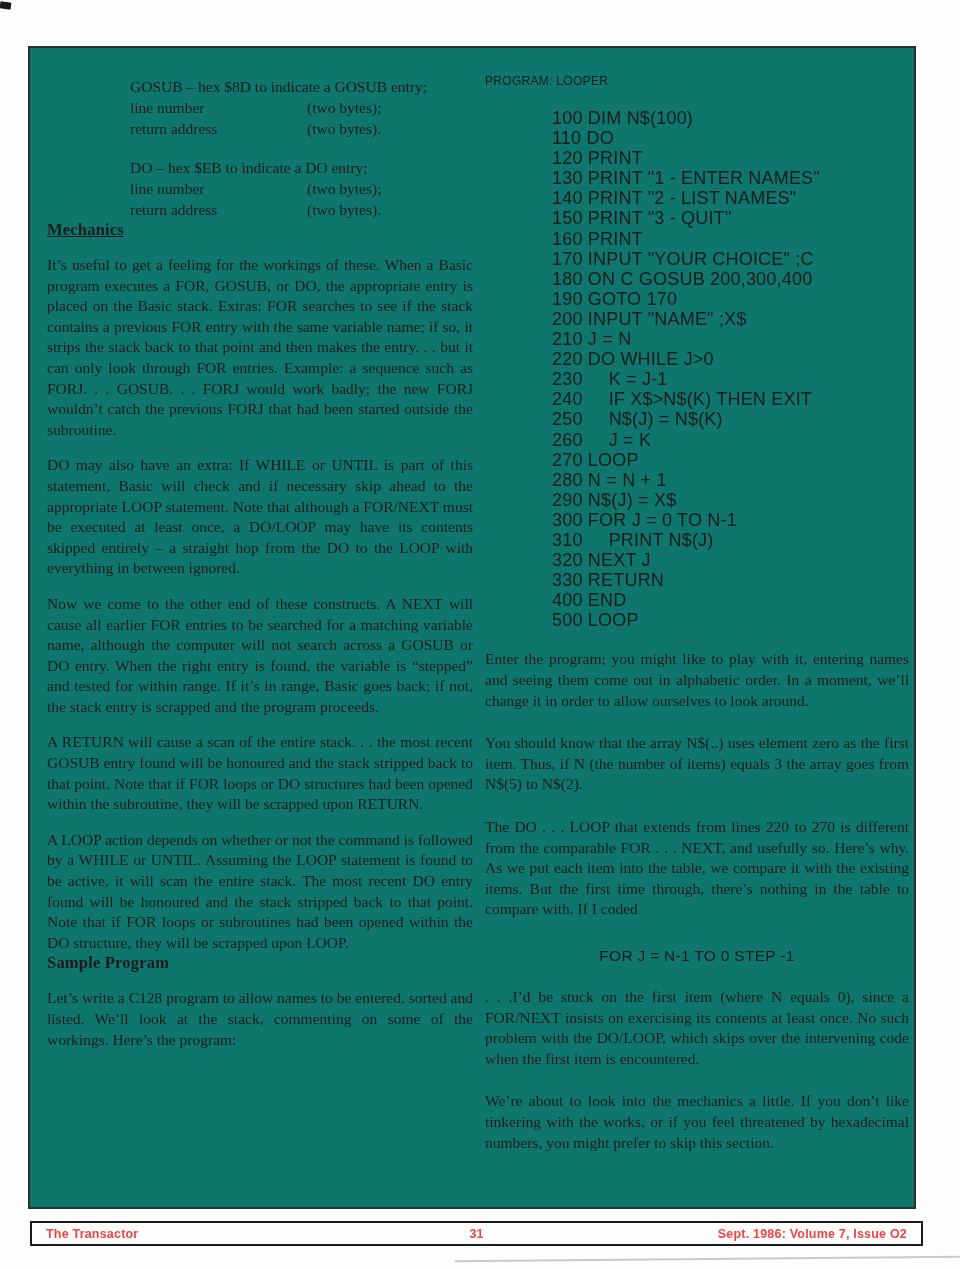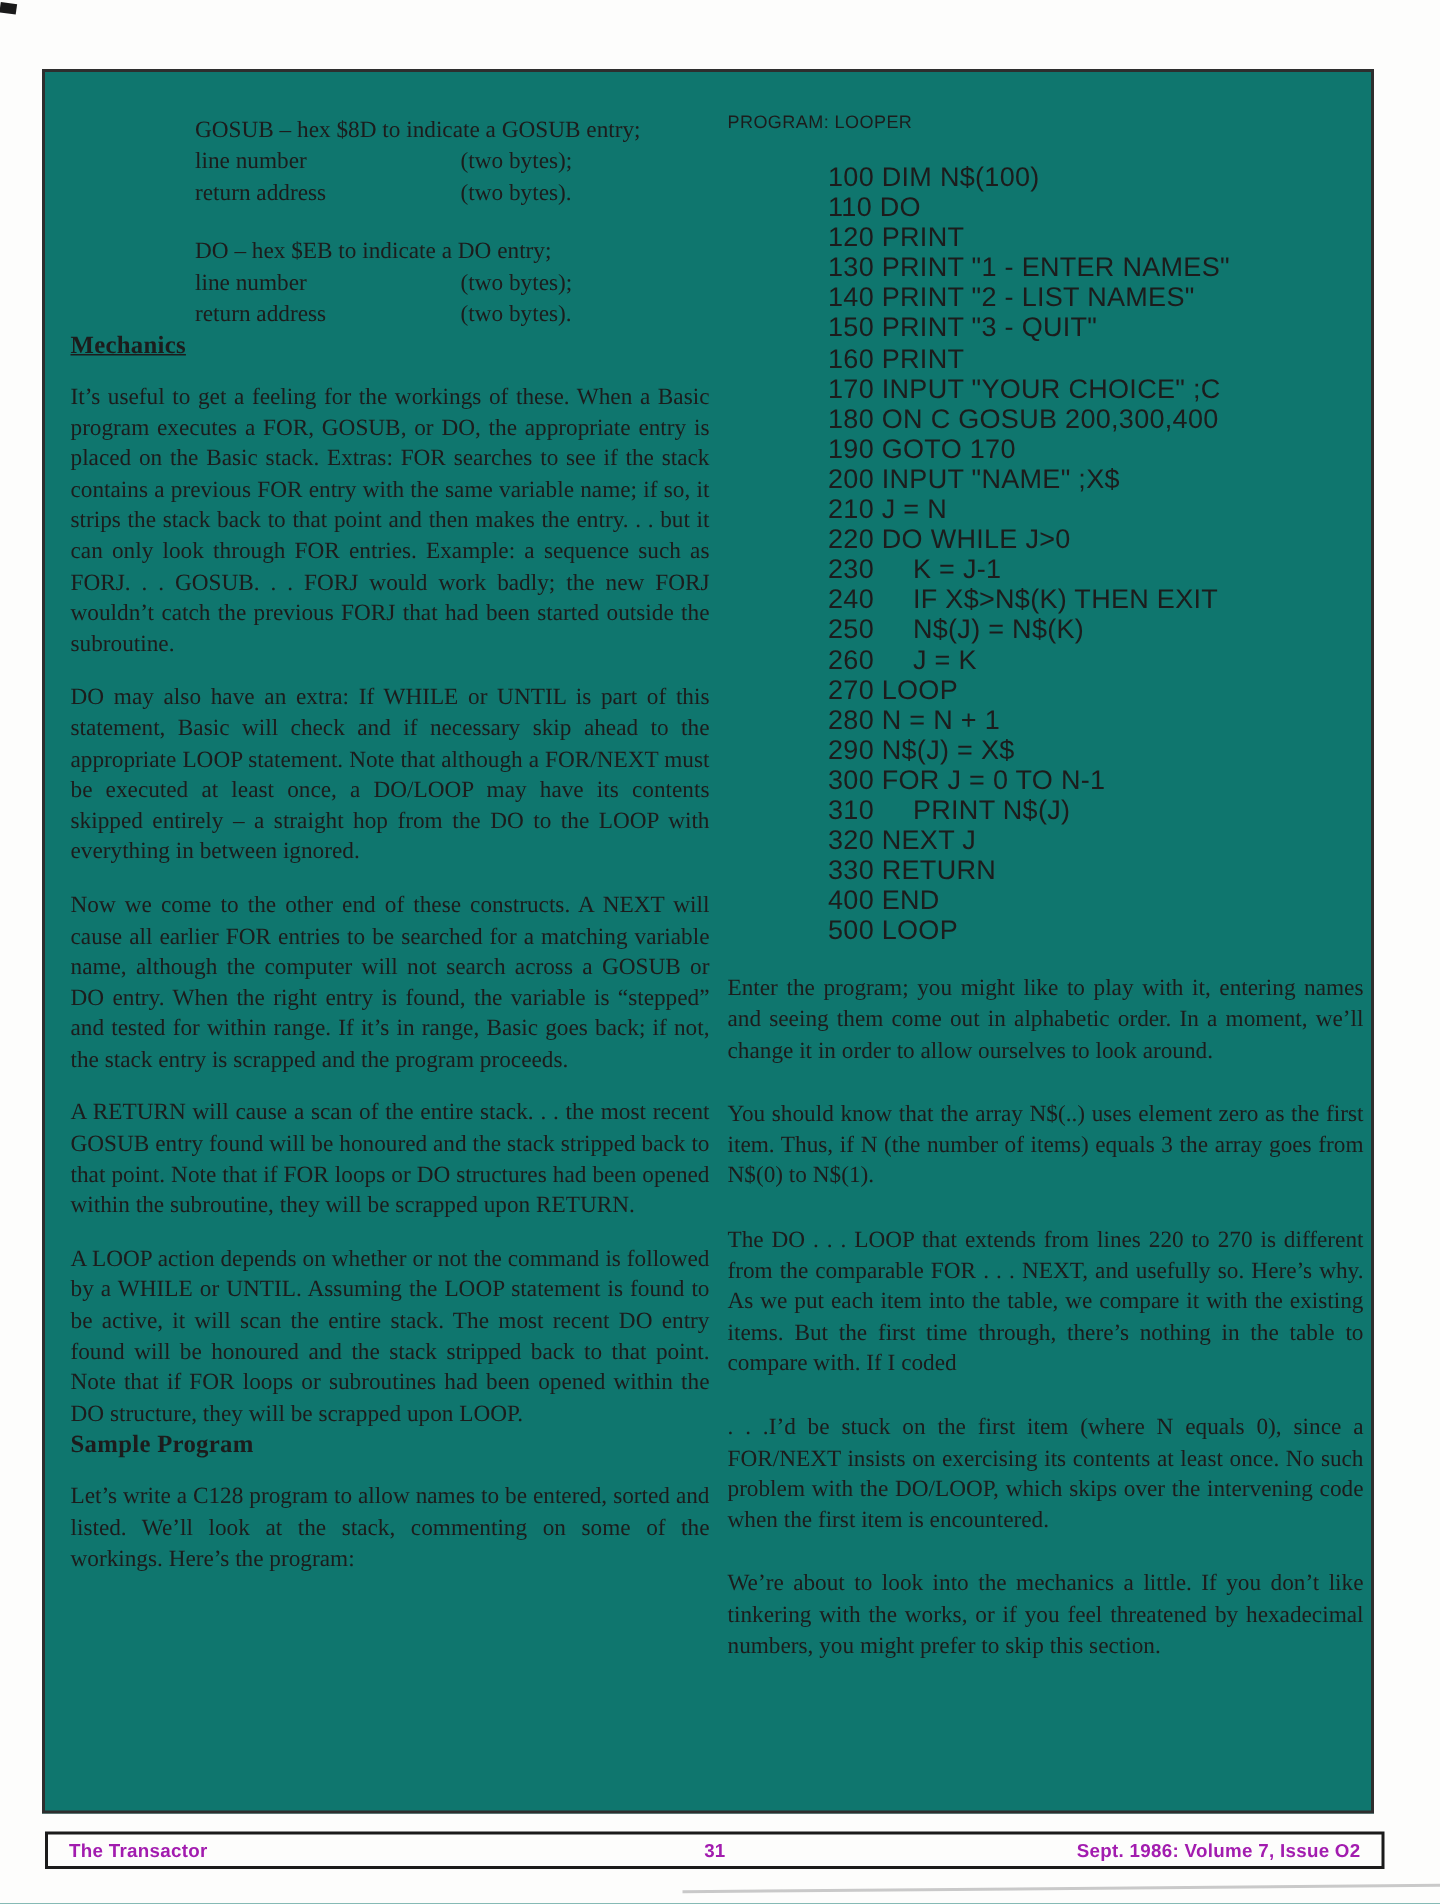--- a/index.html
+++ b/index.html
@@ -68,21 +68,21 @@
   
   .footer-bar {
     position: absolute; left: 30px; top: 1221px;
     width: 893px; height: 25px;
     border: 2px solid #1b1b1b;
     background: #fdfdfc;
     display: flex; align-items: center;
     font-family: "Liberation Sans", sans-serif;
     font-weight: bold; font-size: 12.5px;
     padding: 0 14px; box-sizing: border-box;
-    color: #a21caf;
+    color: #ef4444;
   }
   .footer-left { flex: 0 0 auto; letter-spacing: 0.2px; }
   .footer-center {
     position: absolute; left: 50%; transform: translateX(-50%); text-align: right;
   }
   .footer-right { margin-left: auto; letter-spacing: 0.2px; }
 
   .scan-edge {
     position: absolute; left: 455px; top: 1258px;
     width: 505px; height: 2px; background: #c9c9c9;
@@ -160,23 +160,24 @@
 280 N = N + 1
 290 N$(J) = X$
 300 FOR J = 0 TO N-1
 310     PRINT N$(J)
 320 NEXT J
 330 RETURN
 400 END
 500 LOOP</pre>
 
     <p class="body" style="margin-top:19px">Enter the program; you might like to play with it, entering names and seeing them come out in alphabetic order. In a moment, we’ll change it in order to allow ourselves to look around.</p>
-    <p class="body" style="margin-top:22px">You should know that the array N$(..) uses element zero as the first item. Thus, if N (the number of items) equals 3 the array goes from N$(0) to N$(1).</p>
+    <p class="body" style="margin-top:22px">You should know that the array N$(..) uses element zero as the first item. Thus, if N (the number of items) equals 3 the array goes from N$(5) to N$(2).</p>
     <p class="body" style="margin-top:22px">The DO . . . LOOP that extends from lines 220 to 270 is different from the comparable FOR . . . NEXT, and usefully so. Here’s why. As we put each item into the table, we compare it with the existing items. But the first time through, there’s nothing in the table to compare with. If I coded</p>
 
+    <div class="formula">FOR J = N-1 TO 0 STEP -1</div>
 
     <p class="body" style="margin-top:22px">. . .I’d be stuck on the first item (where N equals 0), since a FOR/NEXT insists on exercising its contents at least once. No such problem with the DO/LOOP, which skips over the intervening code when the first item is encountered.</p>
     <p class="body" style="margin-top:22px">We’re about to look into the mechanics a little. If you don’t like tinkering with the works, or if you feel threatened by hexadecimal numbers, you might prefer to skip this section.</p>
   </div>
 
 </div>
 
 <div class="footer-bar">
   <span class="footer-left">The Transactor</span>
   <span class="footer-center">31</span>

